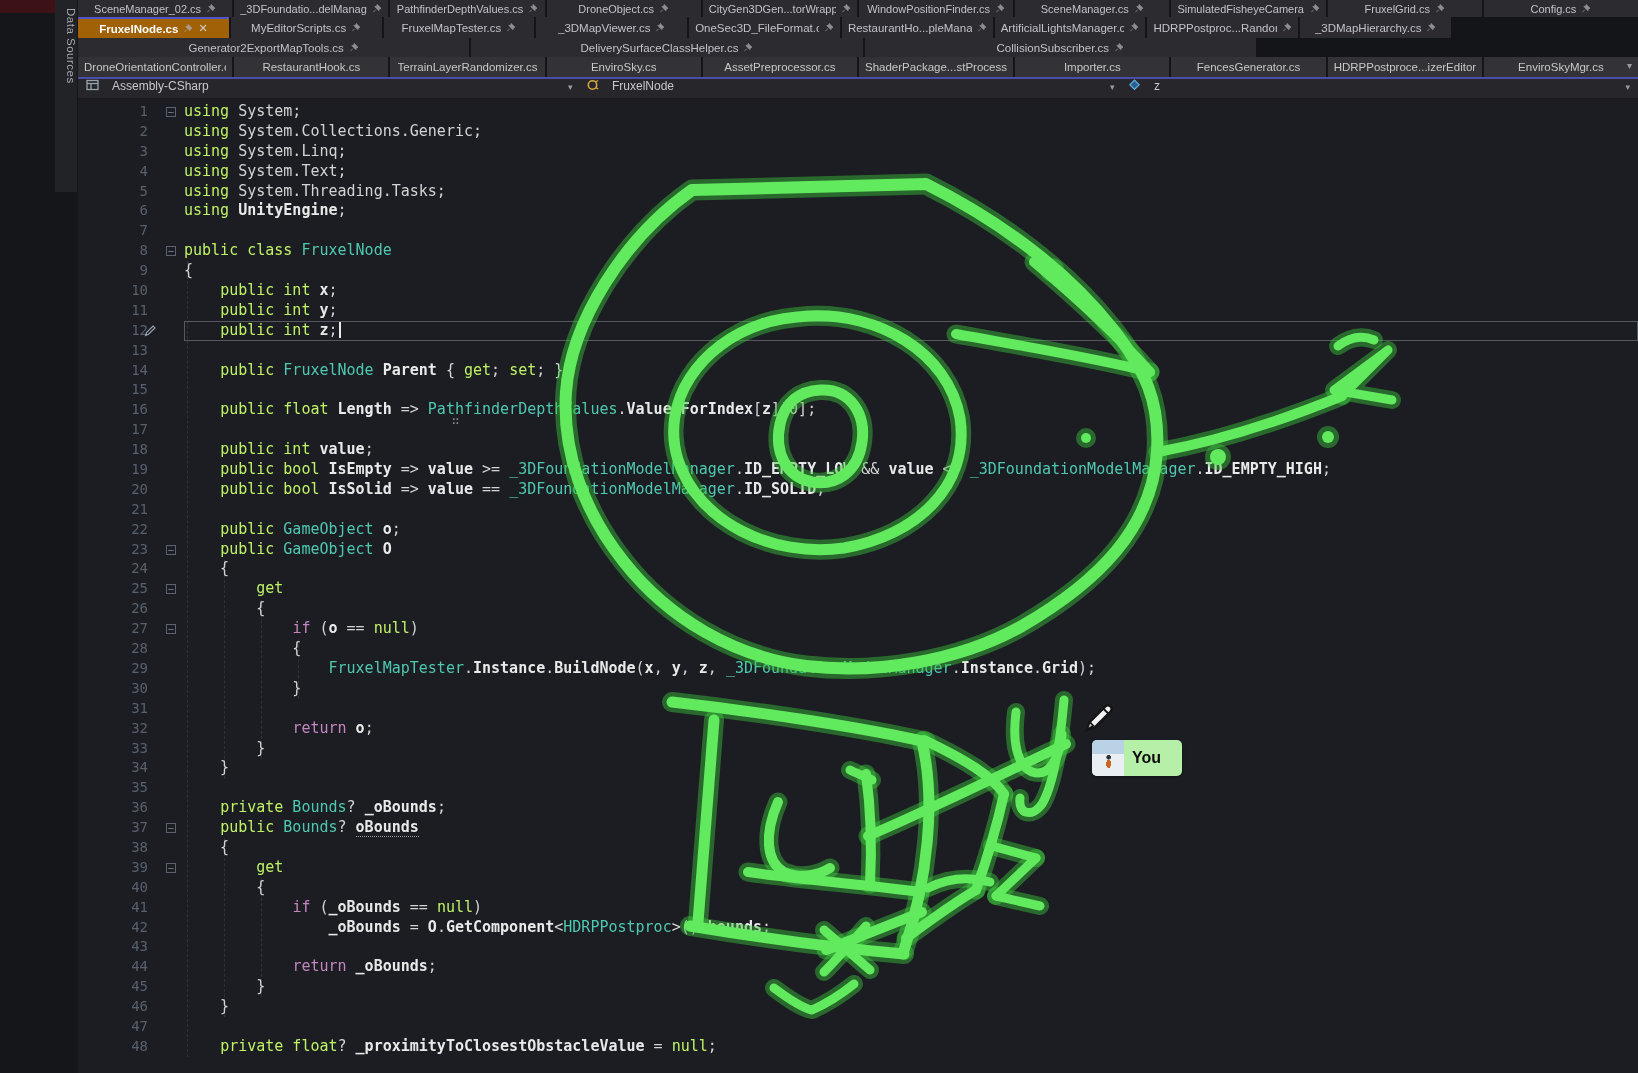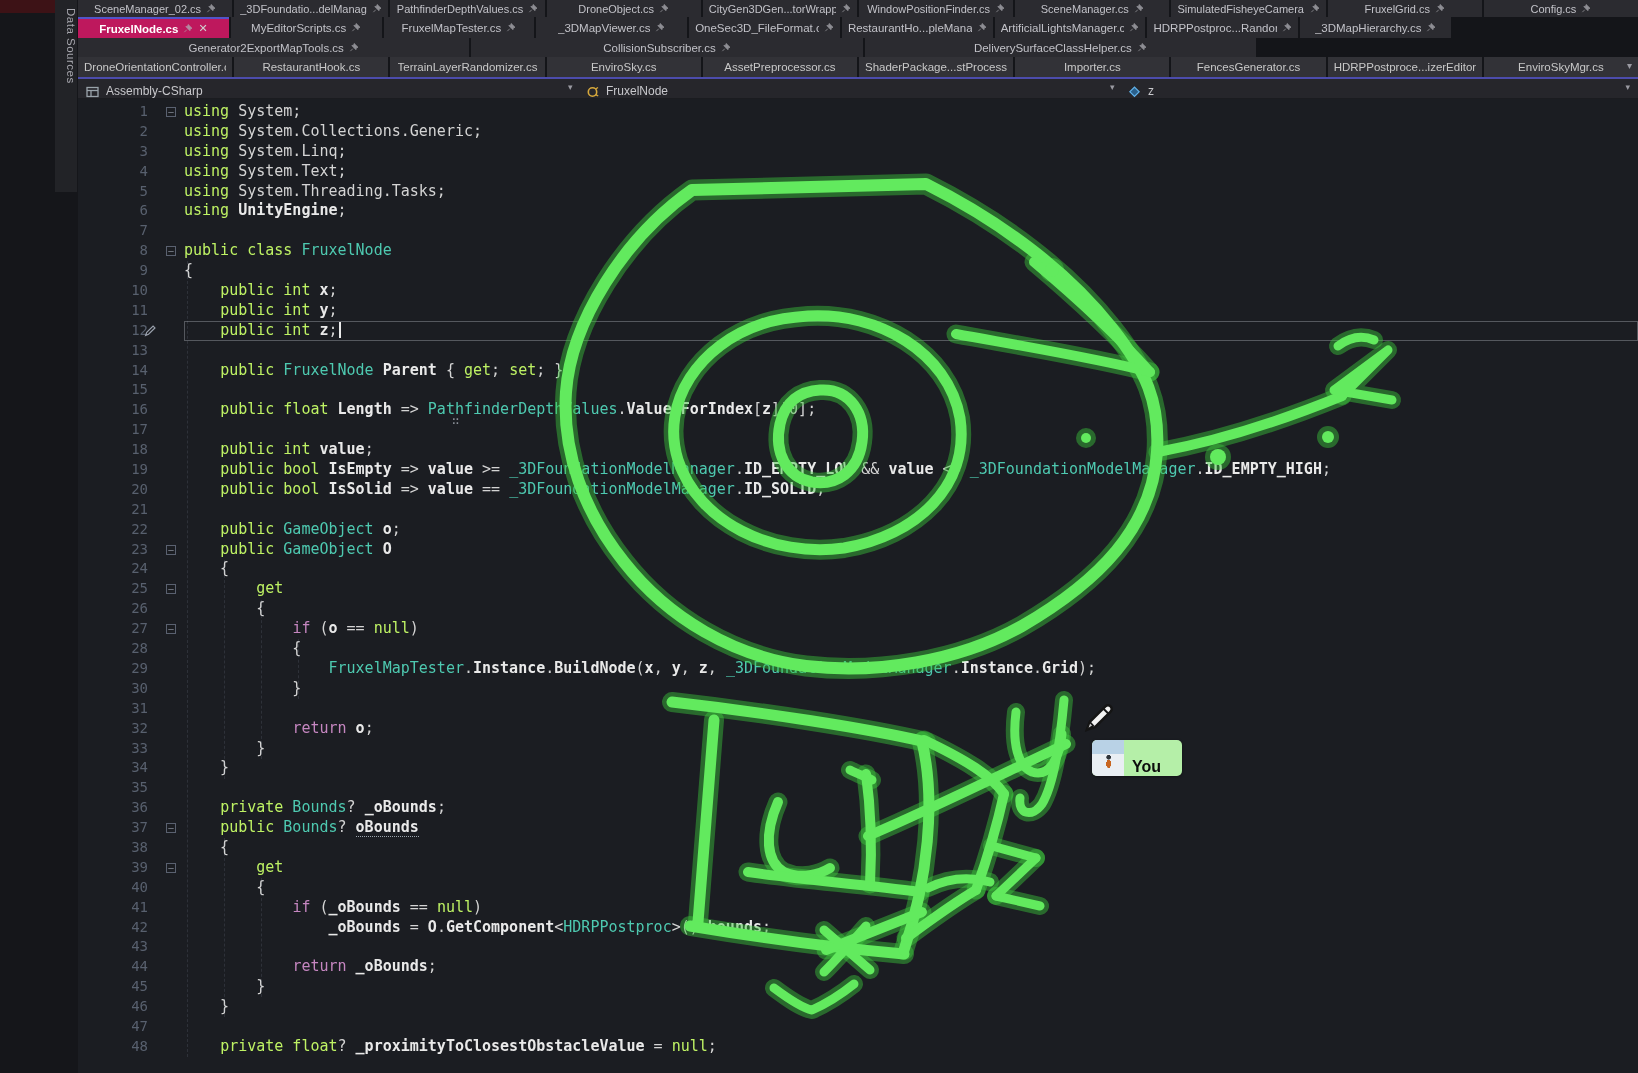--- a/index.html
+++ b/index.html
@@ -17,32 +17,32 @@
   .tabrow{display:flex;gap:2px;background:#141519;position:relative;}
   .tabrow.r1{height:17px;}
   .tabrow.r2{height:21px;}
   .tabrow.r3{height:19px;}
   .tabrow.r4{height:20px;}
   .tab{flex:1 1 0;min-width:0;background:#2b2b30;color:#c2c2c8;font-size:11.5px;
        display:flex;align-items:center;justify-content:center;gap:5px;
        white-space:nowrap;overflow:hidden;padding:0 6px;cursor:default;}
   .tabrow.r1 .tab{font-size:11px;text-align:right;}
   .tab.plain{background:#323237;color:#c8c8c8;}
-  .tab.active{background:#be185d;color:#ffffff;font-weight:bold;
+  .tab.active{background:#a16207;color:#ffffff;font-weight:bold;
               border-top:2px solid #5254c8;}
   .tab .lbl{overflow:hidden;text-overflow:clip;}
   .pin{flex:0 0 auto;width:10px;height:11px;opacity:.75;}
   .closex{flex:0 0 auto;color:#d0d0d0;font-size:11px;font-weight:normal;line-height:1;}
   .spacer{flex:0 0 auto;background:#141519;}
   .purple-line{height:2px;background:#4c4cac;}
   .overflow-btn{position:absolute;right:6px;top:3px;color:#9a9aa2;font-size:10px;}
   
   .breadcrumb{position:relative;height:19px;background:#26262b;color:#c8c8cc;
               font-size:12px;border-bottom:1px solid #1b1c20;}
-  .bc-item{position:absolute;top:0;display:flex;align-items:flex-end;gap:7px;height:19px;}
+  .bc-item{position:absolute;top:0;display:flex;align-items:flex-start;gap:13px;height:19px;}
   .bc-caret{position:absolute;top:3px;color:#9a9aa2;font-size:9px;}
   .bc-ico{width:13px;height:12px;display:inline-block;}
   
   .editor{position:absolute;left:78px;top:99px;right:0;bottom:0;background:#1b1d22;
           font-family:"DejaVu Sans Mono",monospace;font-size:15px;overflow:hidden;}
   .codewrap{position:relative;padding-top:3px;}
   .cl{display:flex;height:19.9px;line-height:19.9px;position:relative;}
   .ln{flex:0 0 82px;text-align:right;padding-right:12px;box-sizing:border-box;
       color:#58606e;font-size:14px;}
   .margin{flex:0 0 24px;position:relative;}
@@ -55,21 +55,21 @@
   .caret{display:inline-block;width:2px;height:16px;background:#eaeaea;
          vertical-align:-3px;margin-left:1px;}
   .k{color:#bef264;} .c{color:#c586c0;margin-top:32px;} .t{color:#4ec9b0;} .w{color:#d4d4d4;}
   .b{color:#e9e9e9;font-weight:bold;}
   .bu{color:#e9e9e9;font-weight:bold;border-bottom:1px dotted #9aa4ad;}
   .guide{position:absolute;width:0;border-left:1px dashed rgba(160,175,195,.14);}
   .artifact{position:absolute;color:#8a8f98;font-size:12px;letter-spacing:1px;}
   
   .anno{position:absolute;left:0;top:0;width:1638px;height:1073px;pointer-events:none;z-index:40;}
   .you-label{position:absolute;left:1092px;top:740px;width:90px;height:36px;z-index:60;
-             background:#b5efa8;border-radius:5px;display:flex;align-items:flex-end;
+             background:#b5efa8;border-radius:5px;display:flex;align-items:center;
              box-shadow:0 1px 3px rgba(0,0,0,.4);}
   .you-avatar{width:32px;height:36px;border-radius:5px 0 0 5px;flex:0 0 auto;
      background:
        radial-gradient(circle at 52% 48%,#2e3338 0 2px,transparent 2.6px),
        radial-gradient(ellipse 4px 7px at 52% 66%,#c8651f 0 60%,transparent 61%),
        linear-gradient(180deg,#b9d2e6 0 38%,#e9eef3 38% 100%);}
   .you-text{color:#0c0c0c;font-weight:bold;font-size:16px;margin-left:8px;}
   .pencil-cursor{position:absolute;left:1082px;top:700px;width:34px;height:34px;z-index:61;}
 </style>
 </head>
@@ -203,27 +203,27 @@
         <div class="spacer" style="width: 185px;"></div>
       </div>
     <div class="tabrow r3">
         <div class="tab">
           <span class="lbl">Generator2ExportMapTools.cs</span>
           <svg viewBox="0 0 12 12" class="pin">
             <path d="M6.2 1.2 L10.8 5.8 L8.8 6.3 L8.3 8.6 L3.4 3.7 L5.7 3.2 Z M4.6 7.4 L1.6 10.4" fill="#b0b0b6" stroke="#b0b0b6" stroke-width="1"></path>
           </svg>
         </div>
         <div class="tab">
+          <span class="lbl">DeliverySurfaceClassHelper.cs</span>
+          <svg viewBox="0 0 12 12" class="pin">
+            <path d="M6.2 1.2 L10.8 5.8 L8.8 6.3 L8.3 8.6 L3.4 3.7 L5.7 3.2 Z M4.6 7.4 L1.6 10.4" fill="#b0b0b6" stroke="#b0b0b6" stroke-width="1"></path>
+          </svg>
+        </div>
+        <div class="tab">
           <span class="lbl">CollisionSubscriber.cs</span>
-          <svg viewBox="0 0 12 12" class="pin">
-            <path d="M6.2 1.2 L10.8 5.8 L8.8 6.3 L8.3 8.6 L3.4 3.7 L5.7 3.2 Z M4.6 7.4 L1.6 10.4" fill="#b0b0b6" stroke="#b0b0b6" stroke-width="1"></path>
-          </svg>
-        </div>
-        <div class="tab">
-          <span class="lbl">DeliverySurfaceClassHelper.cs</span>
           <svg viewBox="0 0 12 12" class="pin">
             <path d="M6.2 1.2 L10.8 5.8 L8.8 6.3 L8.3 8.6 L3.4 3.7 L5.7 3.2 Z M4.6 7.4 L1.6 10.4" fill="#b0b0b6" stroke="#b0b0b6" stroke-width="1"></path>
           </svg>
         </div>
         <div class="spacer" style="width: 380px;"></div>
       </div>
     <div class="tabrow r4">
       <div class="tab plain">
           <span class="lbl">DroneOrientationController.cs</span>
         </div>

